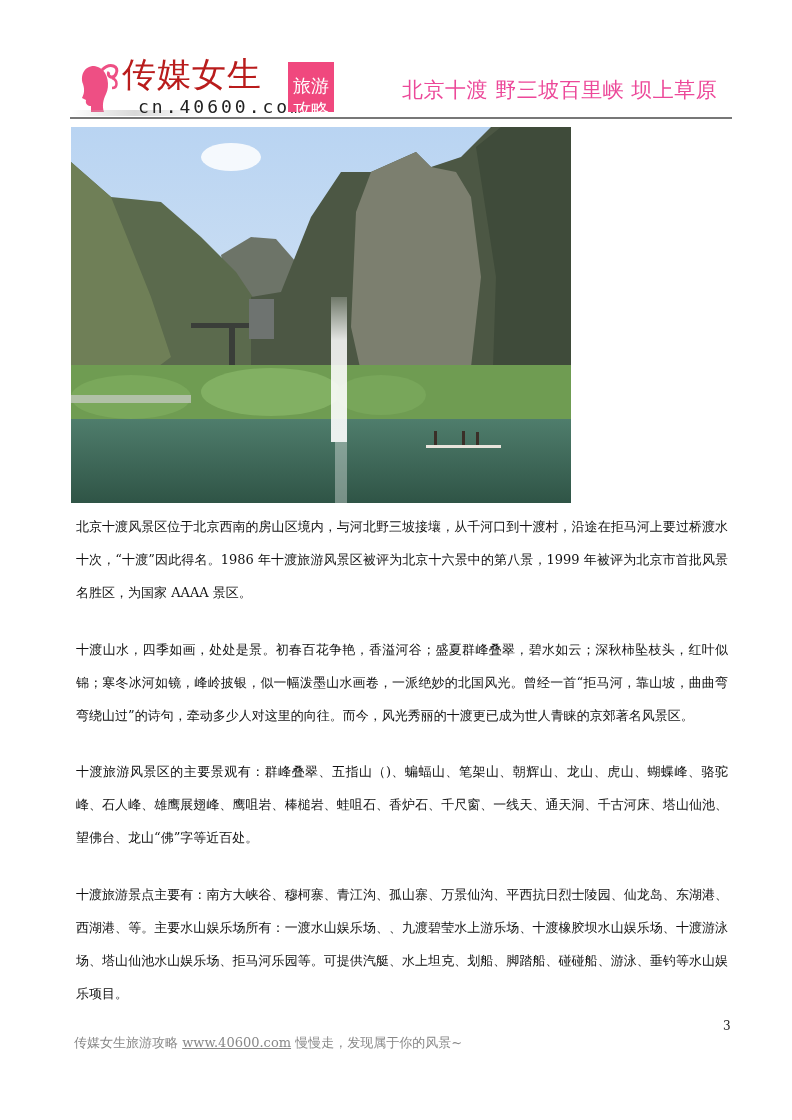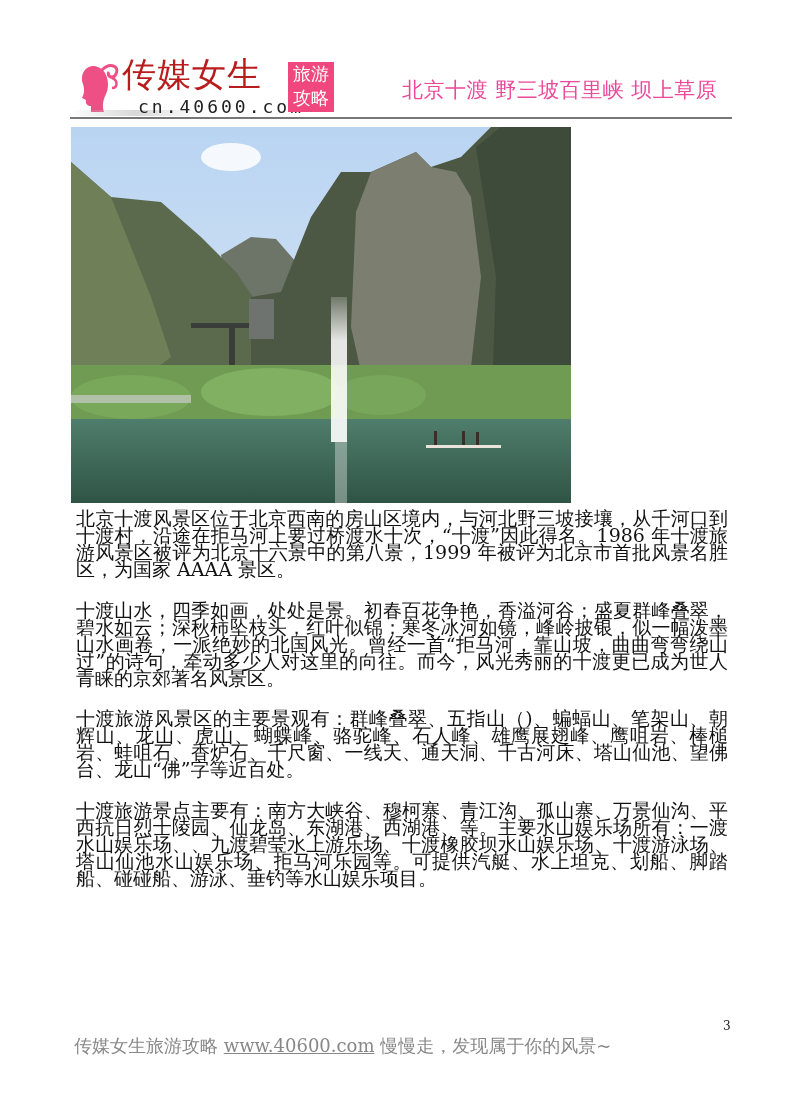--- a/index.html
+++ b/index.html
@@ -11,30 +11,30 @@
     .logo { position: absolute; left: 0; top: 0; width: 280px; height: 64px; }
     .logo-fig { position: absolute; left: 6px; top: 8px; width: 46px; height: 54px; }
     .logo-shadow { position: absolute; left: 0; top: 58px; width: 130px; height: 6px;
       background: linear-gradient(90deg, rgba(200,200,200,0.0), rgba(190,190,190,0.6), rgba(200,200,200,0.0)); }
     .logo-cn { position: absolute; left: 52px; top: 2px; font-family: "DejaVu Sans", sans-serif;
       font-size: 34px; color: #b91c1c; letter-spacing: 1px; line-height: 40px; font-weight: normal; }
     .logo-url { position: absolute; left: 68px; top: 44px; font-family: "DejaVu Sans Mono", monospace;
       font-size: 18px; letter-spacing: 3px; color: #222; }
     .logo-badge { position: absolute; left: 218px; top: 10px; width: 46px; height: 50px; background: #f0487e;
       color: #fff; font-family: "DejaVu Sans", sans-serif; font-size: 18px; line-height: 24px;
-      text-align: center; padding-top: 0; box-sizing: border-box; }
+      text-align: center; padding-top: 12px; box-sizing: border-box; }
     .header-title { position: absolute; left: 332px; top: 24px; font-family: "DejaVu Sans", sans-serif;
       font-size: 21px; color: #ec4899; letter-spacing: 0.5px; white-space: nowrap; }
     .rule { position: absolute; left: 70px; top: 117px; width: 662px; height: 2px; background: #777; }
     .photo { position: absolute; left: 71px; top: 127px; width: 500px; height: 376px; overflow: hidden; }
     .photo svg { display: block; }
     .content { position: absolute; left: 76px; top: 510px; width: 652px; }
-    .para { font-size: 19px; line-height: 17px; margin: 0 0 23.5px 0; text-align: justify; }
+    .para { font-size: 13px; line-height: 33px; margin: 0 0 23.5px 0; text-align: justify; }
     .page-number { position: absolute; left: 723px; top: 1019px; font-size: 12px; color: #222; }
-    .footer { position: absolute; left: 74px; top: 1034px; font-size: 18px; color: #888; white-space: nowrap; }
+    .footer { position: absolute; left: 74px; top: 1034px; font-size: 13px; color: #888; white-space: nowrap; }
     .footer a { color: #888; text-decoration: underline; }
   </style>
 </head>
 <body>
 
 <div class="header">
   <div class="logo">
     <svg class="logo-fig" viewBox="0 0 46 54">
       <path d="M18 6 C8 6 4 16 7 24 C9 30 8 34 6 38 L10 40 C9 44 12 46 15 46 L15 52 L28 52 C26 46 27 40 30 34 C34 26 32 12 24 8 C22 7 20 6 18 6 Z" fill="#ee4f84"></path>
       <path d="M26 10 C34 2 44 6 40 14 C37 20 30 16 33 12" fill="none" stroke="#ee4f84" stroke-width="3"></path>

